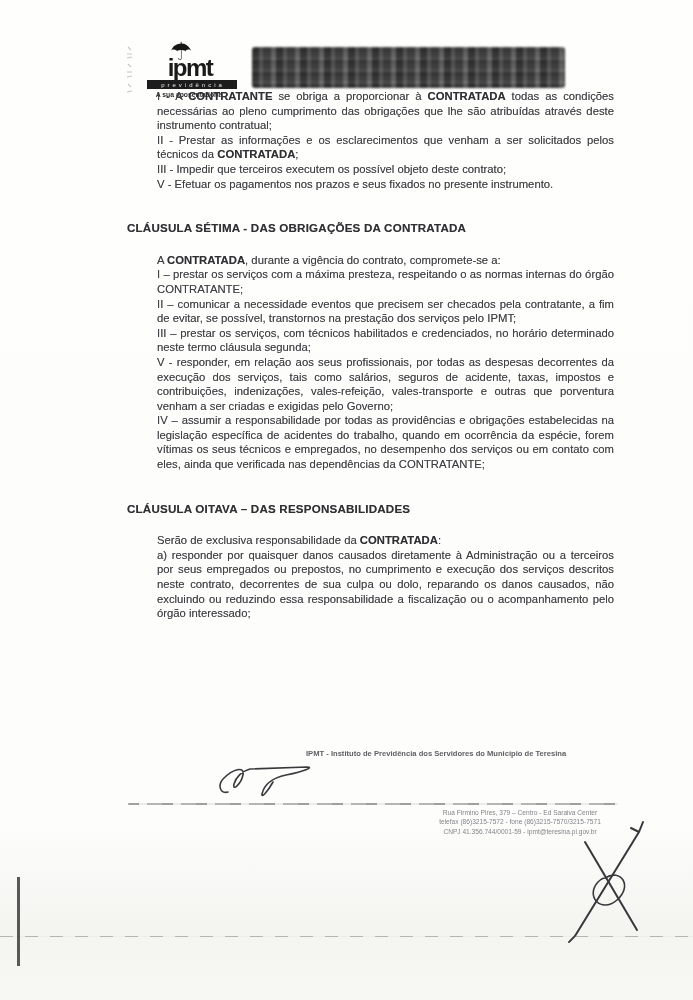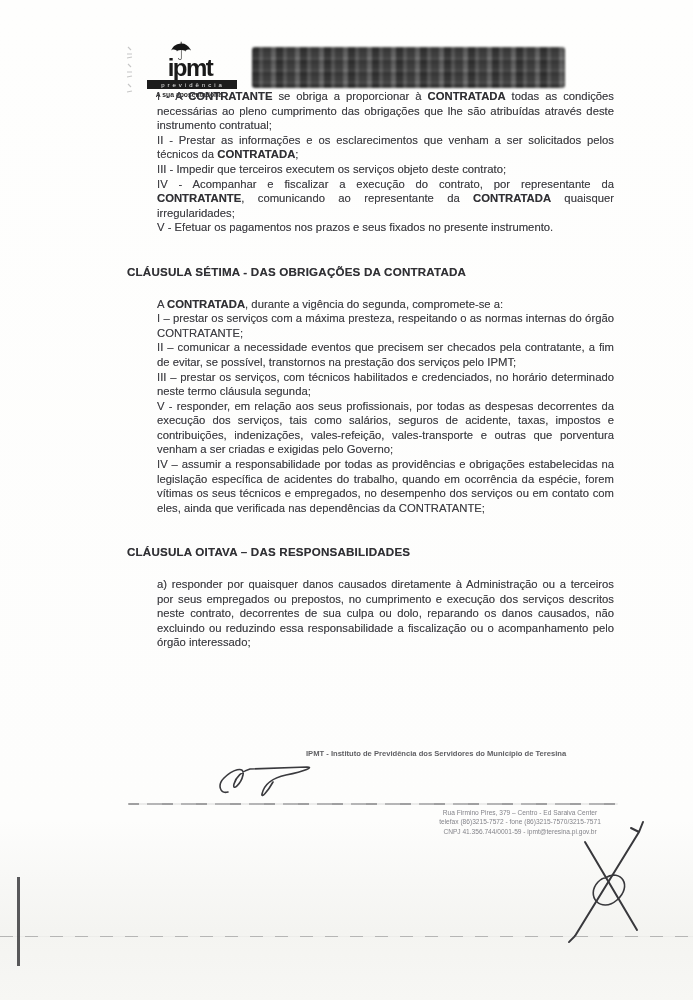--- a/index.html
+++ b/index.html
@@ -106,31 +106,31 @@
   <span class="logo-umbrella">☂</span>
   <span class="logo-brand">ipmt</span>
   <span class="logo-strip">previdência</span>
   <span class="logo-slogan">A sua aposentadoria.</span>
 </div>
 <div class="redaction-bar"></div>
 
 <div class="doc-body">
     <div class="doc-paragraph"><span>I - A </span><span class="seg-bold">CONTRATANTE</span><span> se obriga a proporcionar à </span><span class="seg-bold">CONTRATADA</span><span> todas as condições necessárias ao pleno cumprimento das obrigações que lhe são atribuídas através deste instrumento contratual;</span></div>
     <div class="doc-paragraph"><span>II - Prestar as informações e os esclarecimentos que venham a ser solicitados pelos técnicos da </span><span class="seg-bold">CONTRATADA</span><span>;</span></div>
-    <div class="doc-paragraph"><span>III - Impedir que terceiros executem os serviços objeto deste contrato;</span></div>
-    <div class="doc-paragraph"><span>IV - Acompanhar e fiscalizar a execução do contrato, por representante da </span><span class="seg-bold">CONTRATANTE</span><span>, comunicando ao representante da </span><span class="seg-bold">CONTRATADA</span><span> quaisquer irregularidades;</span></div>
+    <div class="doc-paragraph"><span>III - Impedir que terceiros executem os possível objeto deste contrato;</span></div>
     <div class="doc-paragraph"><span>V - Efetuar os pagamentos nos prazos e seus fixados no presente instrumento.</span></div>
     <div class="doc-heading"><span class="seg-bold">CLÁUSULA SÉTIMA - DAS OBRIGAÇÕES DA CONTRATADA</span></div>
-    <div class="doc-paragraph"><span>A </span><span class="seg-bold">CONTRATADA</span><span>, durante a vigência do segunda, compromete-se a:</span></div>
+    <div class="doc-paragraph"><span>A </span><span class="seg-bold">CONTRATADA</span><span>, durante a vigência do contrato, compromete-se a:</span></div>
     <div class="doc-paragraph"><span>I – prestar os serviços com a máxima presteza, respeitando o as normas internas do órgão CONTRATANTE;</span></div>
     <div class="doc-paragraph"><span>II – comunicar a necessidade eventos que precisem ser checados pela contratante, a fim de evitar, se possível, transtornos na prestação dos serviços pelo IPMT;</span></div>
     <div class="doc-paragraph"><span>III – prestar os serviços, com técnicos habilitados e credenciados, no horário determinado neste termo cláusula segunda;</span></div>
     <div class="doc-paragraph"><span>V - responder, em relação aos seus profissionais, por todas as despesas decorrentes da execução dos serviços, tais como salários, seguros de acidente, taxas, impostos e contribuições, indenizações, vales-refeição, vales-transporte e outras que porventura venham a ser criadas e exigidas pelo Governo;</span></div>
     <div class="doc-paragraph"><span>IV – assumir a responsabilidade por todas as providências e obrigações estabelecidas na legislação específica de acidentes do trabalho, quando em ocorrência da espécie, forem vítimas os seus técnicos e empregados, no desempenho dos serviços ou em contato com eles, ainda que verificada nas dependências da CONTRATANTE;</span></div>
     <div class="doc-heading"><span class="seg-bold">CLÁUSULA OITAVA – DAS RESPONSABILIDADES</span></div>
+    <div class="doc-paragraph"><span>Serão de exclusiva responsabilidade da </span><span class="seg-bold">CONTRATADA</span><span>:</span></div>
     <div class="doc-paragraph"><span>a)   responder   por   quaisquer   danos   causados   diretamente   à Administração ou a terceiros por seus empregados ou prepostos, no cumprimento e execução dos serviços descritos neste contrato, decorrentes de sua culpa ou dolo, reparando os danos causados, não excluindo ou reduzindo essa responsabilidade a fiscalização ou o acompanhamento pelo órgão interessado;</span></div>
   </div>
 
 <svg class="signature-svg" width="112" height="46" viewBox="0 0 112 46">
   <path d="M16,36 C8,38 5,29 12,22 C20,14 33,9 31,19 C29,28 20,36 22,28 C24,21 30,15 38,13 L95,11 C102,11 94,15 74,19 C60,22 52,29 50,38 C49,43 56,35 61,26" stroke="#3a3a3e" stroke-width="1.6" fill="none" stroke-linecap="round"></path>
 </svg>
 
 <div class="footer-org">IPMT - Instituto de Previdência dos Servidores do Município de Teresina</div>
 <div class="footer-divider"></div>
 <div class="footer-address">

